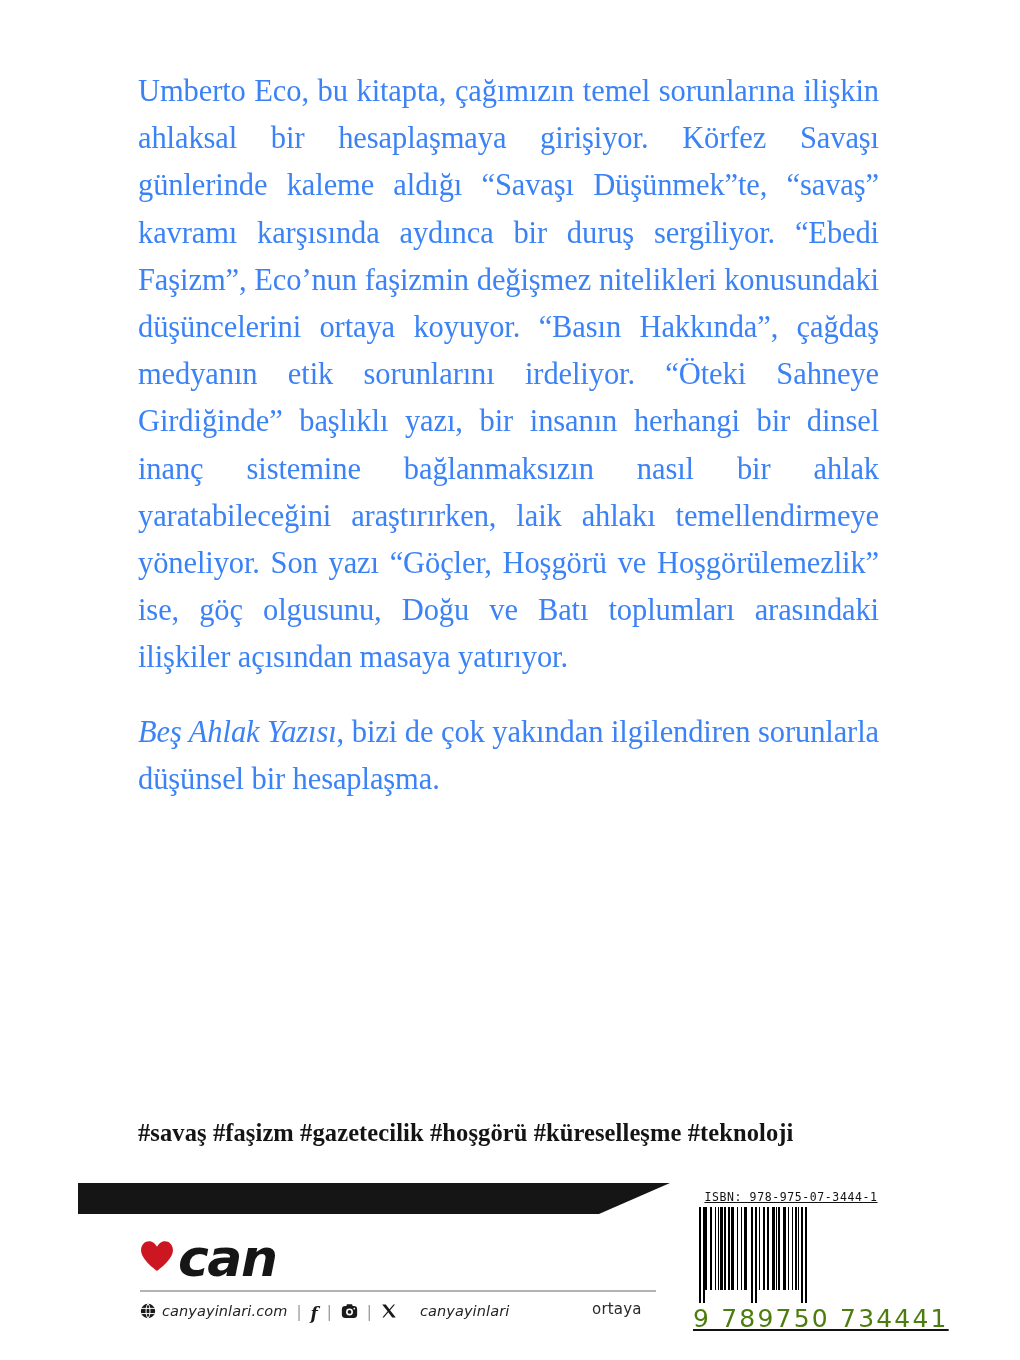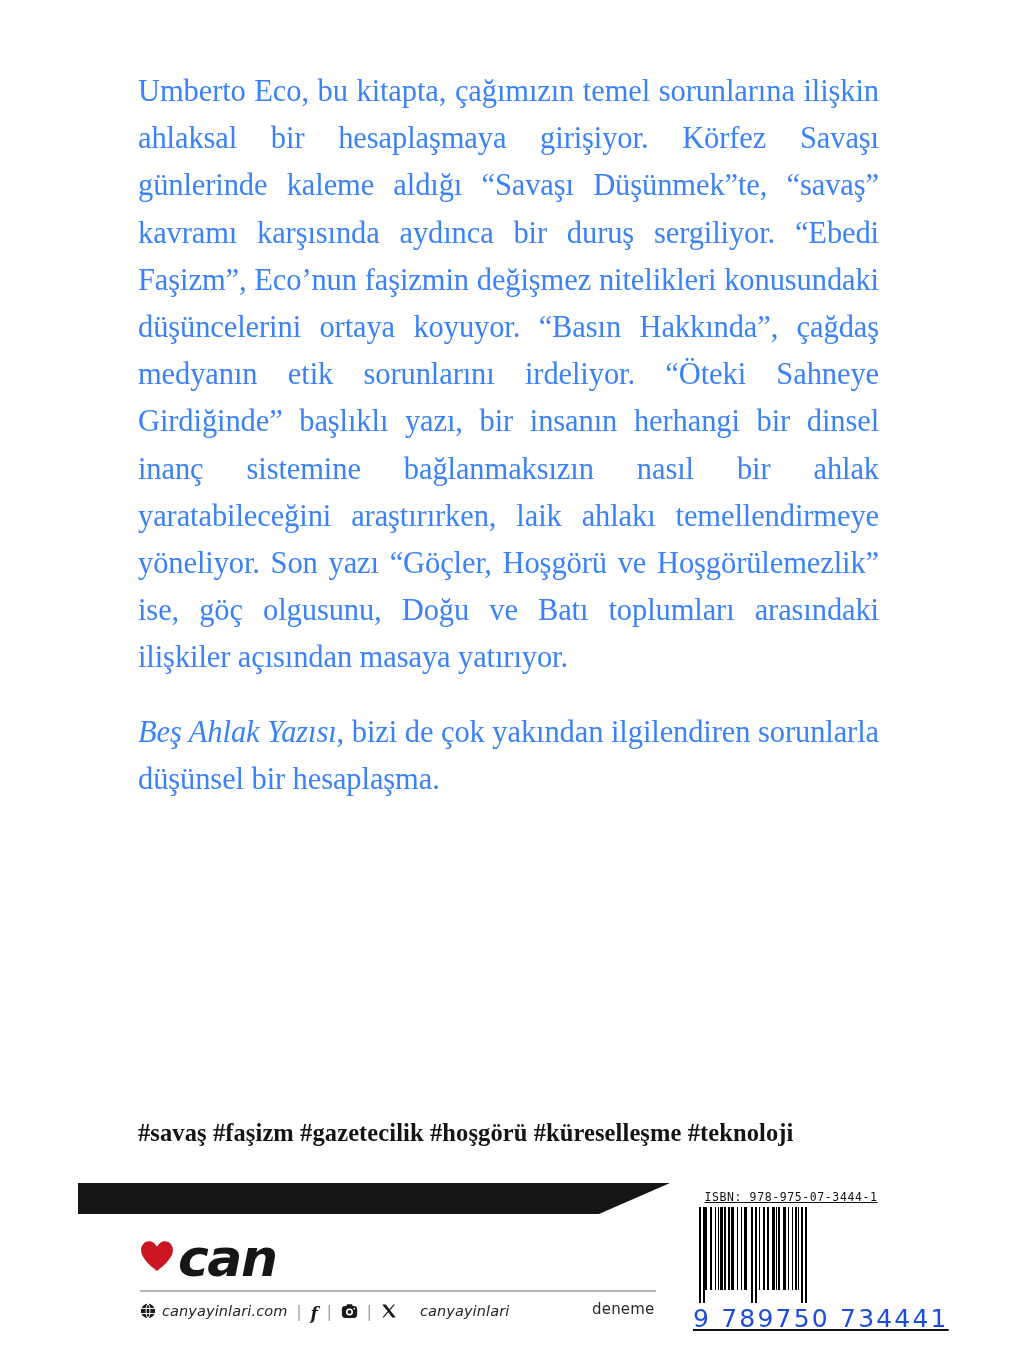--- a/index.html
+++ b/index.html
@@ -164,21 +164,21 @@
     align-items: stretch;
     padding: 0 6px;
   }
   .bar { background: #000; flex: 0 0 auto; }
   .bar.sp { background: transparent; }
   .digits {
     font-family: "DejaVu Sans", sans-serif;
     font-size: 25px;
     font-weight: 400;
     letter-spacing: 2.2px;
-    color: #1d4ed8;
+    color: #4d7c0f;
     text-align: center;
     margin-top: 1px;
     white-space: nowrap;
   }
 </style>
 </head>
 <body>
 
 <div class="blurb">
   <p class="para">Umberto Eco, bu kitapta, çağımızın temel sorunlarına ilişkin ahlaksal bir hesaplaşmaya girişiyor. Körfez Savaşı günlerinde kaleme aldığı “Savaşı Düşünmek”te, “savaş” kavramı karşısında aydınca bir duruş sergiliyor. “Ebedi Faşizm”, Eco’nun faşizmin değişmez nitelikleri konusundaki düşüncelerini ortaya koyuyor. “Basın Hakkında”, çağdaş medyanın etik sorunlarını irdeliyor. “Öteki Sahneye Girdiğinde” başlıklı yazı, bir insanın herhangi bir dinsel inanç sistemine bağlanmaksızın nasıl bir ahlak yaratabileceğini araştırırken, laik ahlakı temellendirmeye yöneliyor. Son yazı “Göçler, Hoşgörü ve Hoşgörülemezlik” ise, göç olgusunu, Doğu ve Batı toplumları arasındaki ilişkiler açısından masaya yatırıyor.</p>
@@ -214,21 +214,21 @@
       <circle cx="15.6" cy="6.6" r="1" fill="#ffffff"></circle>
     </svg>
     <span class="sep">|</span>
     <svg class="ic" width="16" height="16" viewBox="0 0 16 16">
       <path d="M1.2 1.6 L6.6 8.3 L1.4 14.4 H2.9 L7.3 9.2 L11.2 14.4 H14.8 L9.1 7.2 L14 1.6 H12.5 L8.4 6.3 L4.8 1.6 Z" fill="#1a1a1a"></path>
     </svg>
     <span class="x-text">canyayinlari</span>
   </div>
 </div>
 
-<div class="genre">deneme</div>
+<div class="genre">ortaya</div>
 
 <div class="barcode-box">
   <div class="isbn-line">ISBN: 978-975-07-3444-1</div>
   <div class="bars">
       <div class="bar" style="width: 2px; height: 100%; align-self: flex-start;"></div>
       <div class="bar sp" style="width: 2px; height: 100%; align-self: flex-start;"></div>
       <div class="bar" style="width: 2px; height: 100%; align-self: flex-start;"></div>
       <div class="bar" style="width: 2px; height: 86%; align-self: flex-start;"></div>
       <div class="bar sp" style="width: 3px; height: 86%; align-self: flex-start;"></div>
       <div class="bar" style="width: 2px; height: 86%; align-self: flex-start;"></div>

